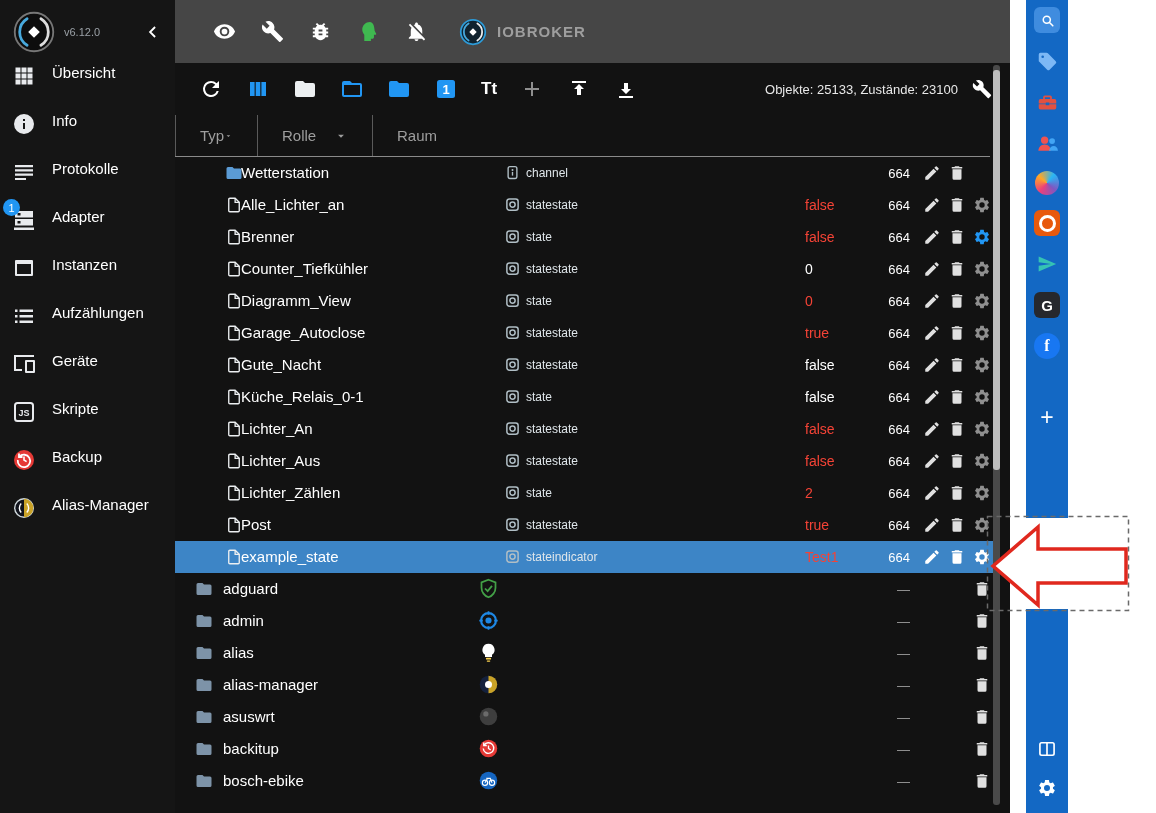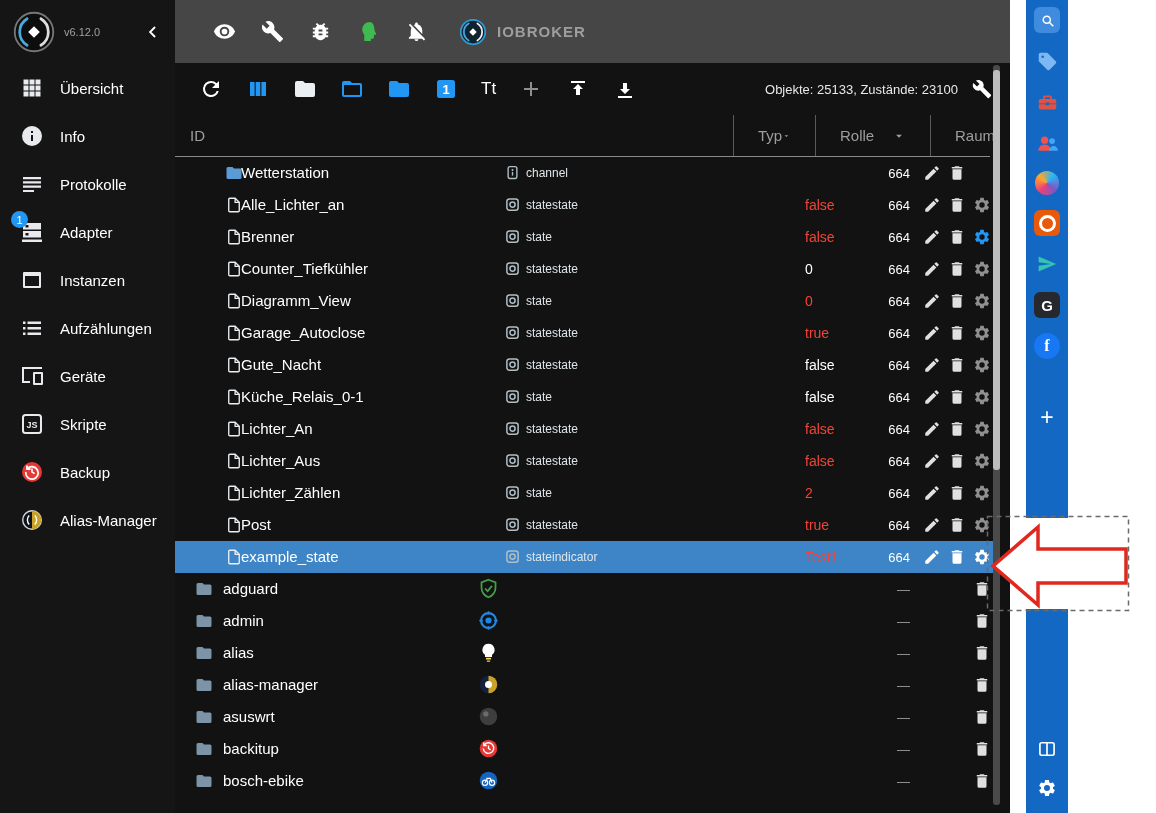--- a/index.html
+++ b/index.html
@@ -7,39 +7,39 @@
   .stage{position:relative;width:1156px;height:813px;background:#fff;overflow:hidden}
   .icon{display:inline-block}
   .icon svg{display:block;width:100%;height:100%}
 
   
   .left-sidebar{position:absolute;left:0;top:0;width:175px;height:813px;background:#151515;z-index:3}
   .logo-row{display:flex;align-items:center;height:64px;padding:0 12px;gap:8px}
   .app-logo{width:44px;height:44px}
   .version{color:#9aa0a6;font-size:11px;flex:1}
   .collapse{width:20px;height:20px;color:#fff;cursor:pointer}
-  .menu-item{display:flex;align-items:center;height:48px;padding-left:20px;gap:16px;color:#fff;cursor:pointer}
+  .menu-item{display:flex;align-items:flex-start;height:48px;padding-left:12px;gap:16px;color:#fff;cursor:pointer}
   .menu-item.active{background:#3d85c6}
   .menu-icon{position:relative;width:24px;height:24px;color:#e8eaed;flex:0 0 24px}
   .menu-badge{position:absolute;top:-9px;left:-9px;width:17px;height:17px;border-radius:50%;background:#2196f3;color:#fff;
     font-size:11px;display:flex;align-items:center;justify-content:center}
   .menu-label{font-size:15px;white-space:nowrap}
 
   
   .main{position:absolute;left:175px;top:0;width:835px;height:813px;background:#121212;z-index:2}
   .topbar{height:63px;background:#464646;display:flex;align-items:center;padding-left:38px;gap:25px}
   .tb-icon{width:23px;height:23px;color:#fff;cursor:pointer}
   .brand{display:flex;align-items:center;gap:10px;margin-left:6px}
   .brand-logo{width:28px;height:28px}
   .brand-name{color:#9e9e9e;font-size:15px;font-weight:bold;letter-spacing:1px}
 
   .toolbar{height:52px;display:flex;align-items:center;padding:0 10px 0 24px}
   .tl-group{display:flex;align-items:center;gap:23px}
   .tl-icon{width:24px;height:24px;cursor:pointer}
-  .tt-glyph{color:#fff;font-size:17px;font-weight:normal;cursor:pointer}
+  .tt-glyph{color:#fff;font-size:17px;font-weight:bold;cursor:pointer}
   .stats{margin-left:auto;color:#e8e8e8;font-size:13px;white-space:nowrap}
   .toolbar-wrench{width:20px;height:20px;color:#fff;margin-left:14px;margin-right:8px;cursor:pointer}
 
   .filter-row{height:42px;display:flex;align-items:stretch;border-bottom:1px solid #8a8a8a;margin-right:20px}
   .f-id{flex:1;display:flex;align-items:center;padding-left:15px;color:#9e9e9e;font-size:15px;cursor:text}
   .f-col{display:flex;align-items:center;justify-content:space-between;padding:0 24px;color:#9e9e9e;font-size:15px;
     border-left:1px solid #5a5a5a;cursor:pointer}
   .f-typ{width:82px}.f-rolle{width:115px}.f-raum{width:60px}
   .caret{width:14px;height:14px;color:#9e9e9e}
 
@@ -311,21 +311,20 @@
         </span>
       <span class="stats">Objekte: 25133, Zustände: 23100</span>
       <span class="toolbar-wrench icon">
           <svg viewBox="0 0 24 24" fill="currentColor">
             <path d="M22.7 19l-9.1-9.1c.9-2.3.4-5-1.5-6.9-2-2-5-2.4-7.4-1.3L9 6 6 9 1.6 4.7C.4 7.1.9 10.1 2.9 12.1c1.9 1.9 4.6 2.4 6.9 1.5l9.1 9.1c.4.4 1 .4 1.4 0l2.3-2.3c.5-.4.5-1.1.1-1.4z"></path>
           </svg>
         </span>
     </div>
 
     <div class="filter-row">
-      <div class="f-id">ID</div>
       <div class="f-col f-typ">
         <span>Typ</span>
         <span class="caret icon">
             <svg viewBox="0 0 24 24" fill="currentColor">
               <path d="M7 10l5 5 5-5z"></path>
             </svg>
           </span>
       </div>
       <div class="f-col f-rolle">
         <span>Rolle</span>

